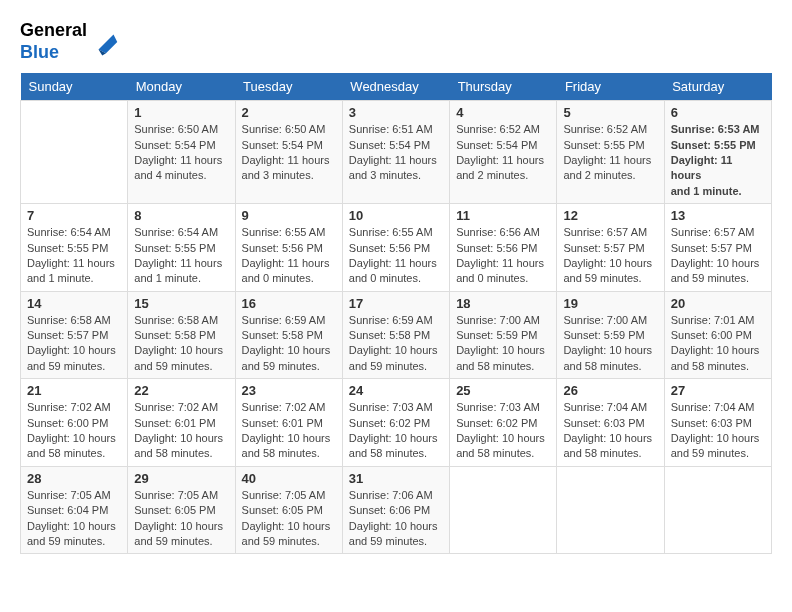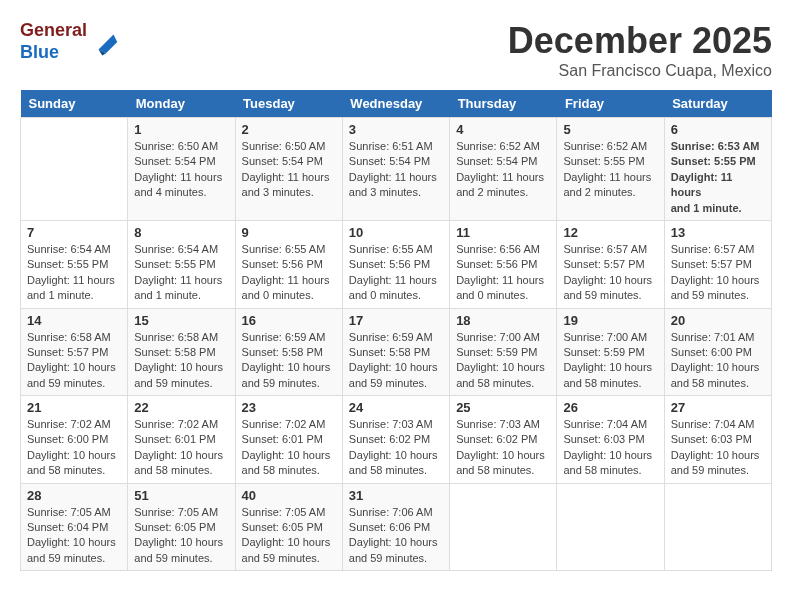--- a/index.html
+++ b/index.html
@@ -20,21 +20,21 @@
       display: flex;
       align-items: center;
     }
     .logo-text {
       font-size: 18px;
       font-weight: bold;
       color: #333;
       line-height: 1.2;
     }
     .logo-text span {
-      color: #7f1d1d;
+      color: #000000;
     }
     .logo-icon {
       width: 30px;
       height: 30px;
       margin-left: 4px;
     }
     .title-block {
       text-align: right;
     }
     .month-title {
@@ -50,21 +50,21 @@
       width: 100%;
       border-collapse: collapse;
       font-size: 11px;
     }
     thead tr th {
       background-color: #2a6db5;
       color: #fff;
       text-align: left;
       padding: 6px 8px;
       font-size: 13px;
-      font-weight: bold;
+      font-weight: normal;
     }
     tbody tr td {
       border: 1px solid #ddd;
       vertical-align: top;
       padding: 4px 6px;
       width: 107px;
       height: 80px;
       color: #333;
     }
     tbody tr:nth-child(odd) td {
@@ -97,24 +97,20 @@
       <div class="logo-text">
         <span>General</span><br>
         <span style="color:#1a6abf;">Blue</span>
       </div>
     </div>
     <svg class="logo-icon" viewBox="0 0 40 40" xmlns="http://www.w3.org/2000/svg">
       <polygon points="10,30 30,10 35,20 20,35" fill="#1a6abf"></polygon>
       <polygon points="10,30 20,35 15,38" fill="#0d4a8a"></polygon>
     </svg>
   </div>
-  <div class="title-block">
-    <div class="month-title">December 2025</div>
-    <div class="location">San Francisco Cuapa, Mexico</div>
-  </div>
 </div>
 
 <table>
   <thead>
     <tr>
     <th>Sunday</th>
         <th>Monday</th>
         <th>Tuesday</th>
         <th>Wednesday</th>
         <th>Thursday</th>
@@ -323,21 +319,21 @@
       </tr>
       <tr>
         <td>
           <span class="day-number">28</span>
           <div class="day-info" style="white-space: pre-line;">Sunrise: 7:05 AM
 Sunset: 6:04 PM
 Daylight: 10 hours
 and 59 minutes.</div>
         </td>
         <td>
-          <span class="day-number">51</span>
+          <span class="day-number">29</span>
           <div class="day-info" style="white-space: pre-line;">Sunrise: 7:05 AM
 Sunset: 6:05 PM
 Daylight: 10 hours
 and 59 minutes.</div>
         </td>
         <td>
           <span class="day-number">40</span>
           <div class="day-info" style="white-space: pre-line;">Sunrise: 7:05 AM
 Sunset: 6:05 PM
 Daylight: 10 hours

